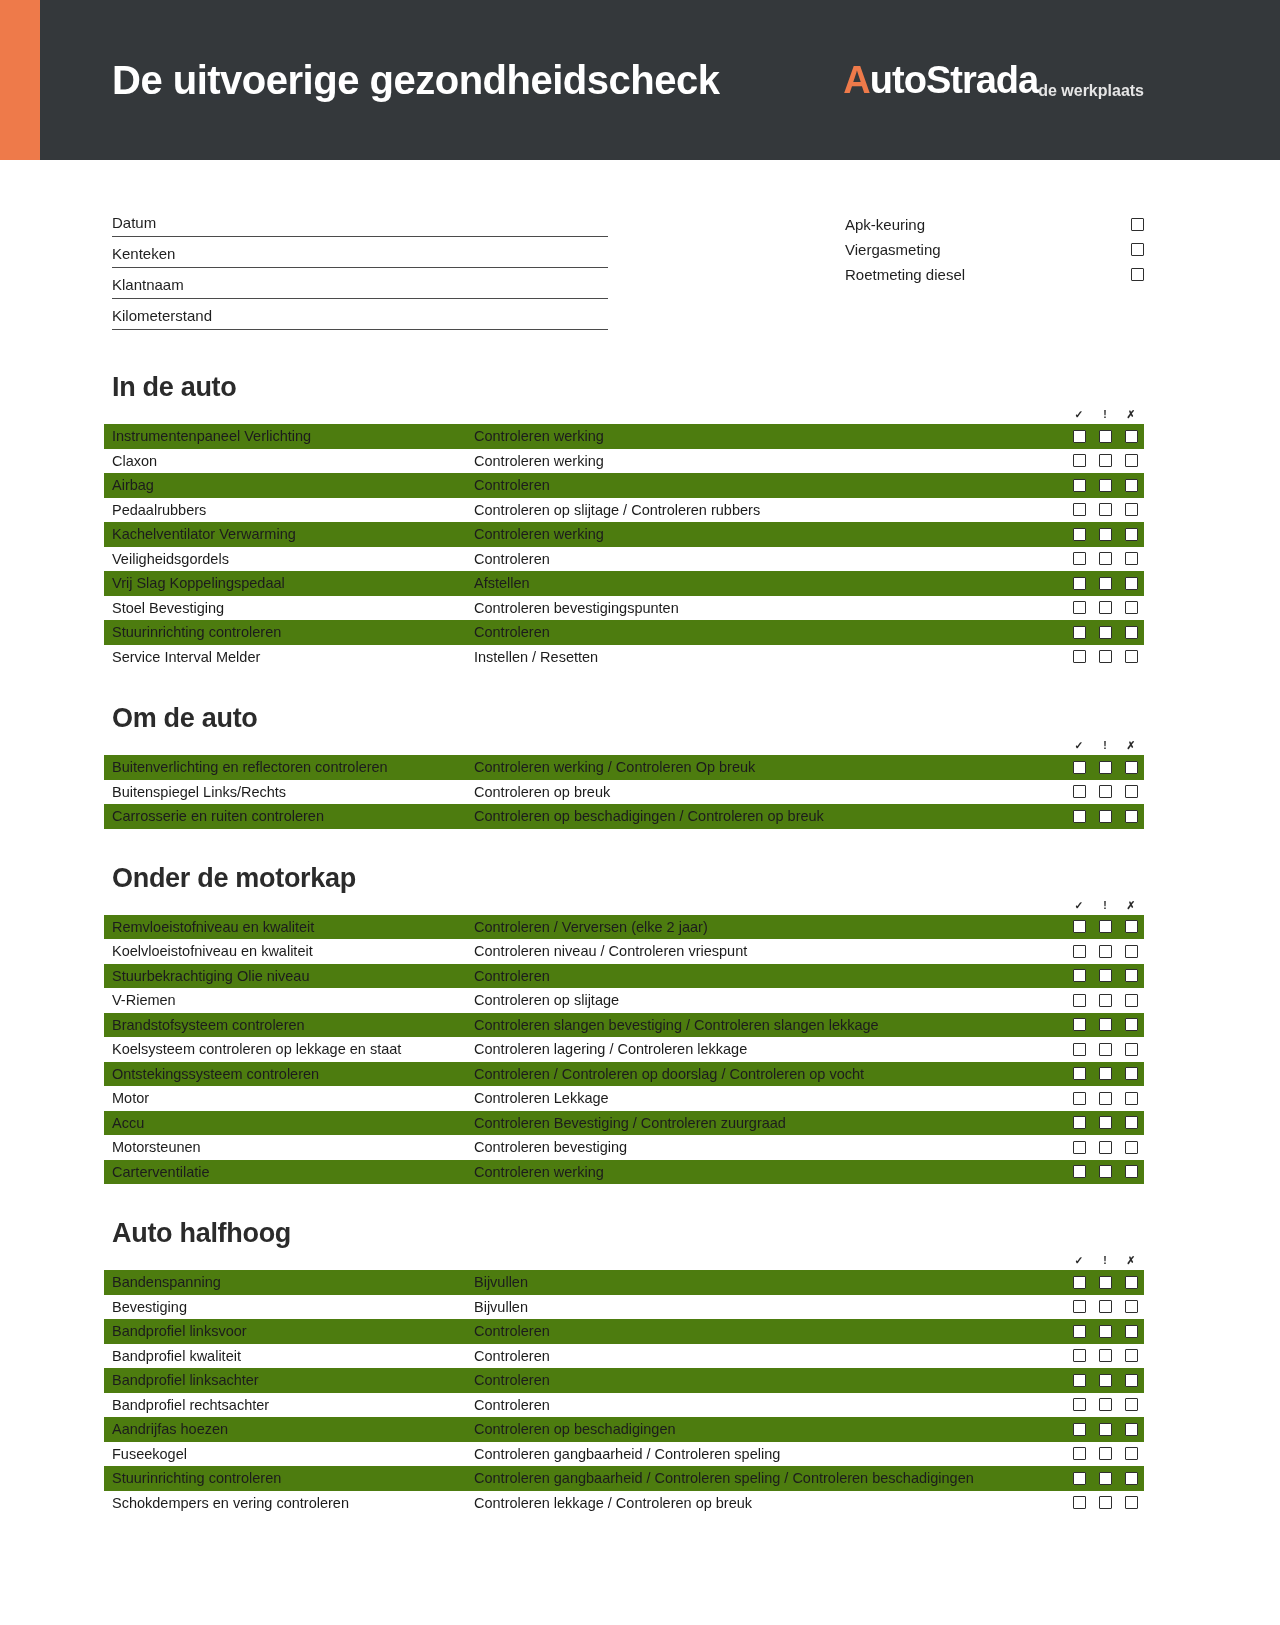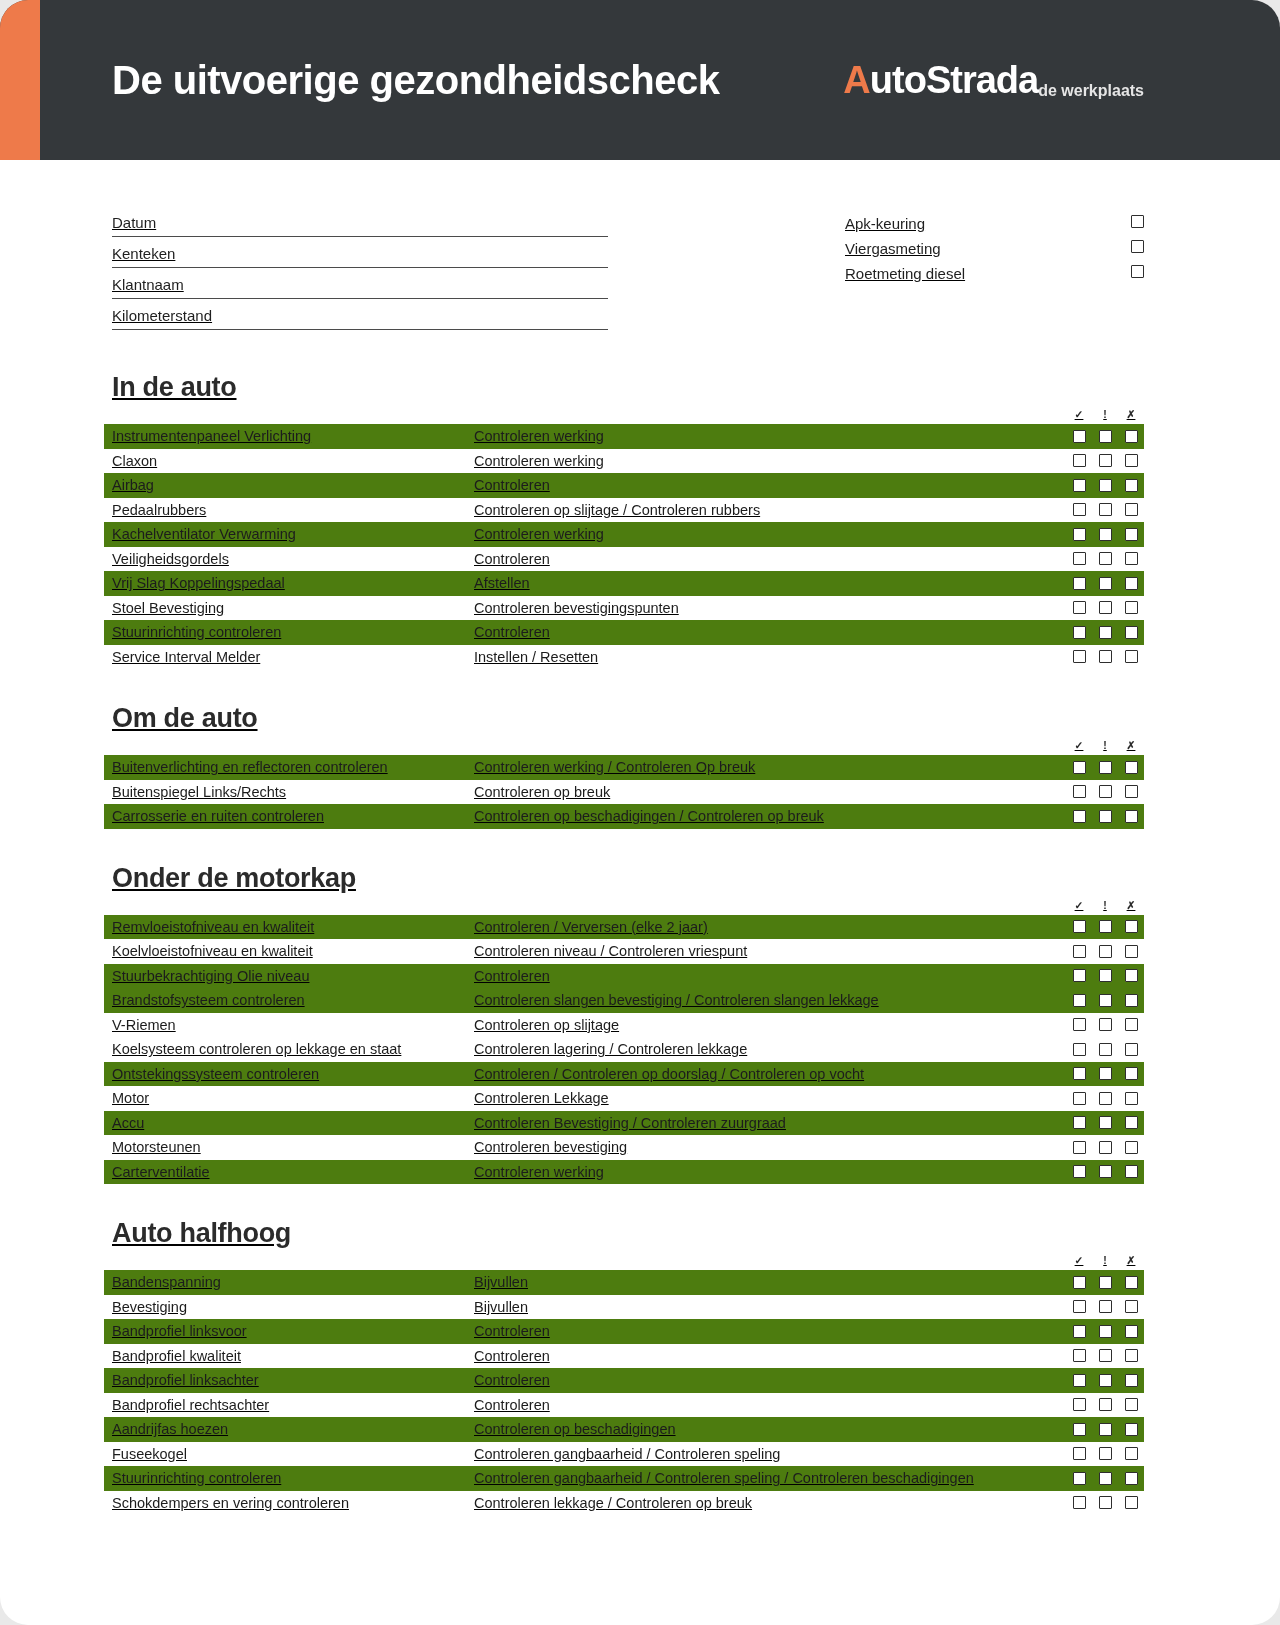--- a/index.html
+++ b/index.html
@@ -1,51 +1,51 @@
 <!DOCTYPE html>
 <html><head>
 <meta charset="utf-8">
 <style>
   * { margin:0; padding:0; box-sizing:border-box; }
   html,body { background:#e9e9e9; }
   body { font-family:"Liberation Sans", sans-serif; }
   .page {
     position:relative; width:1280px; height:1625px; margin:0 auto;
-    background:#ffffff; overflow:hidden;border-radius:28px;
+    background:#ffffff; overflow:hidden;
   }
   
   .header {
     position:relative; height:160px; background:#34383b;
     display:flex; align-items:center; justify-content:space-between;
     padding:0 136px 0 112px;
   }
   .accent-block {
     position:absolute; left:0; top:0; width:40px; height:160px; background:#ee7a4a;
   }
   .page-title {
     color:#ffffff; font-size:40px; font-weight:bold; letter-spacing:-0.5px;
   }
   .logo { display:flex; align-items:flex-end; line-height:1; }
   .logo-brand { font-size:38px; font-weight:bold; color:#ffffff; letter-spacing:-1px; }
   .logo-brand .initial { color:#ee7a4a; }
   .logo-tagline { font-size:16px; font-weight:bold; color:#e5e5e5; margin-top:2px; }
 
   
-  .content { margin:0 136px 0 104px;text-decoration:underline; }
+  .content { margin:0 136px 0 104px; }
 
   .form-area { display:flex; justify-content:space-between; margin-top:54px; }
   .form-fields { width:504px; padding-left:8px; }
   .form-field {
     width:496px; border-bottom:1.5px solid #4b4b4b;
     font-size:15px; color:#1f1f1f; padding-bottom:5px; margin-bottom:8px;
     line-height:17px;
   }
   .options { width:299px; padding-top:1px; }
   .option-row {
-    display:flex; justify-content:space-between; 
+    display:flex; justify-content:space-between; align-items:center;
     height:18px; margin-bottom:7px;
   }
   .option-label { font-size:15px; color:#1f1f1f; }
 
   .cb {
     width:13px; height:13px; background:#ffffff;
     border:1.5px solid #2e2e2e; border-radius:1px; flex:0 0 auto;
   }
 
   
@@ -394,39 +394,39 @@
                 </span>
       <span class="check-cell">
                   <span class="cb"></span>
                 </span>
       <span class="check-cell">
                   <span class="cb"></span>
                 </span>
     </div>
   </div>
 
+  <div class="row">
+    <div class="row-item">V-Riemen</div>
+    <div class="row-action">Controleren op slijtage</div>
+    <div class="row-checks">
+      <span class="check-cell">
+                  <span class="cb"></span>
+                </span>
+      <span class="check-cell">
+                  <span class="cb"></span>
+                </span>
+      <span class="check-cell">
+                  <span class="cb"></span>
+                </span>
+    </div>
+  </div>
+
   <div class="row stripe">
     <div class="row-item">Brandstofsysteem controleren</div>
     <div class="row-action">Controleren slangen bevestiging / Controleren slangen lekkage</div>
-    <div class="row-checks">
-      <span class="check-cell">
-                  <span class="cb"></span>
-                </span>
-      <span class="check-cell">
-                  <span class="cb"></span>
-                </span>
-      <span class="check-cell">
-                  <span class="cb"></span>
-                </span>
-    </div>
-  </div>
-
-  <div class="row">
-    <div class="row-item">V-Riemen</div>
-    <div class="row-action">Controleren op slijtage</div>
     <div class="row-checks">
       <span class="check-cell">
                   <span class="cb"></span>
                 </span>
       <span class="check-cell">
                   <span class="cb"></span>
                 </span>
       <span class="check-cell">
                   <span class="cb"></span>
                 </span>

